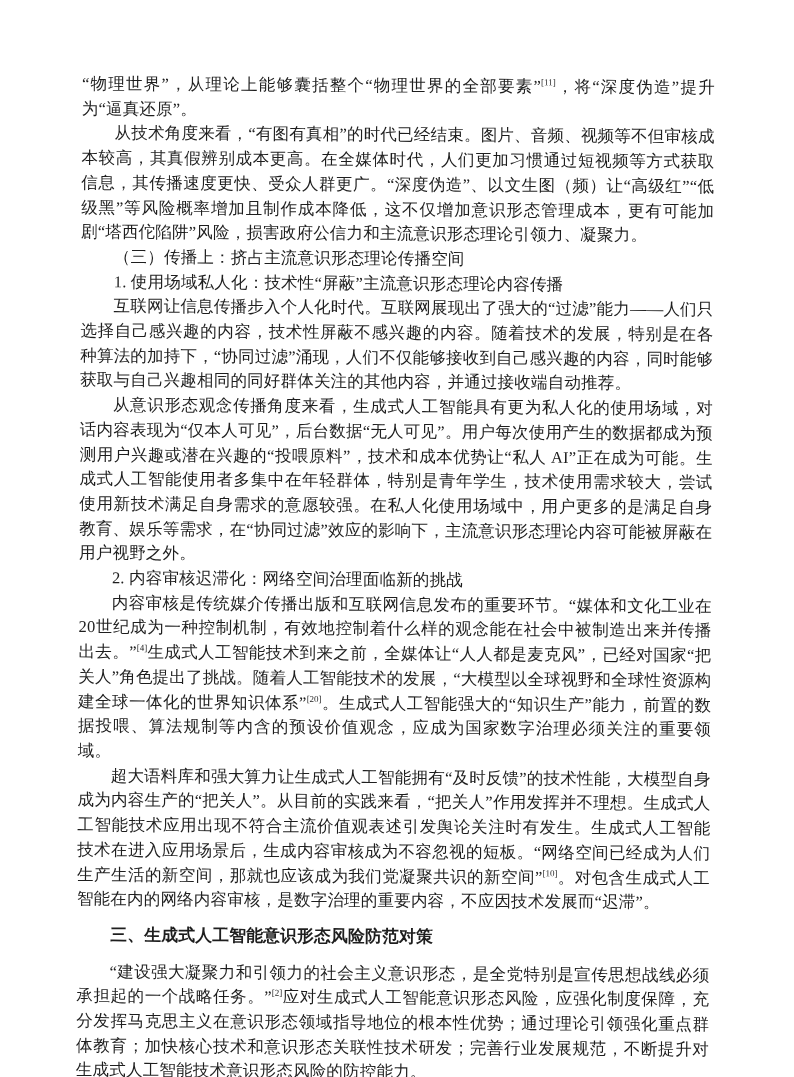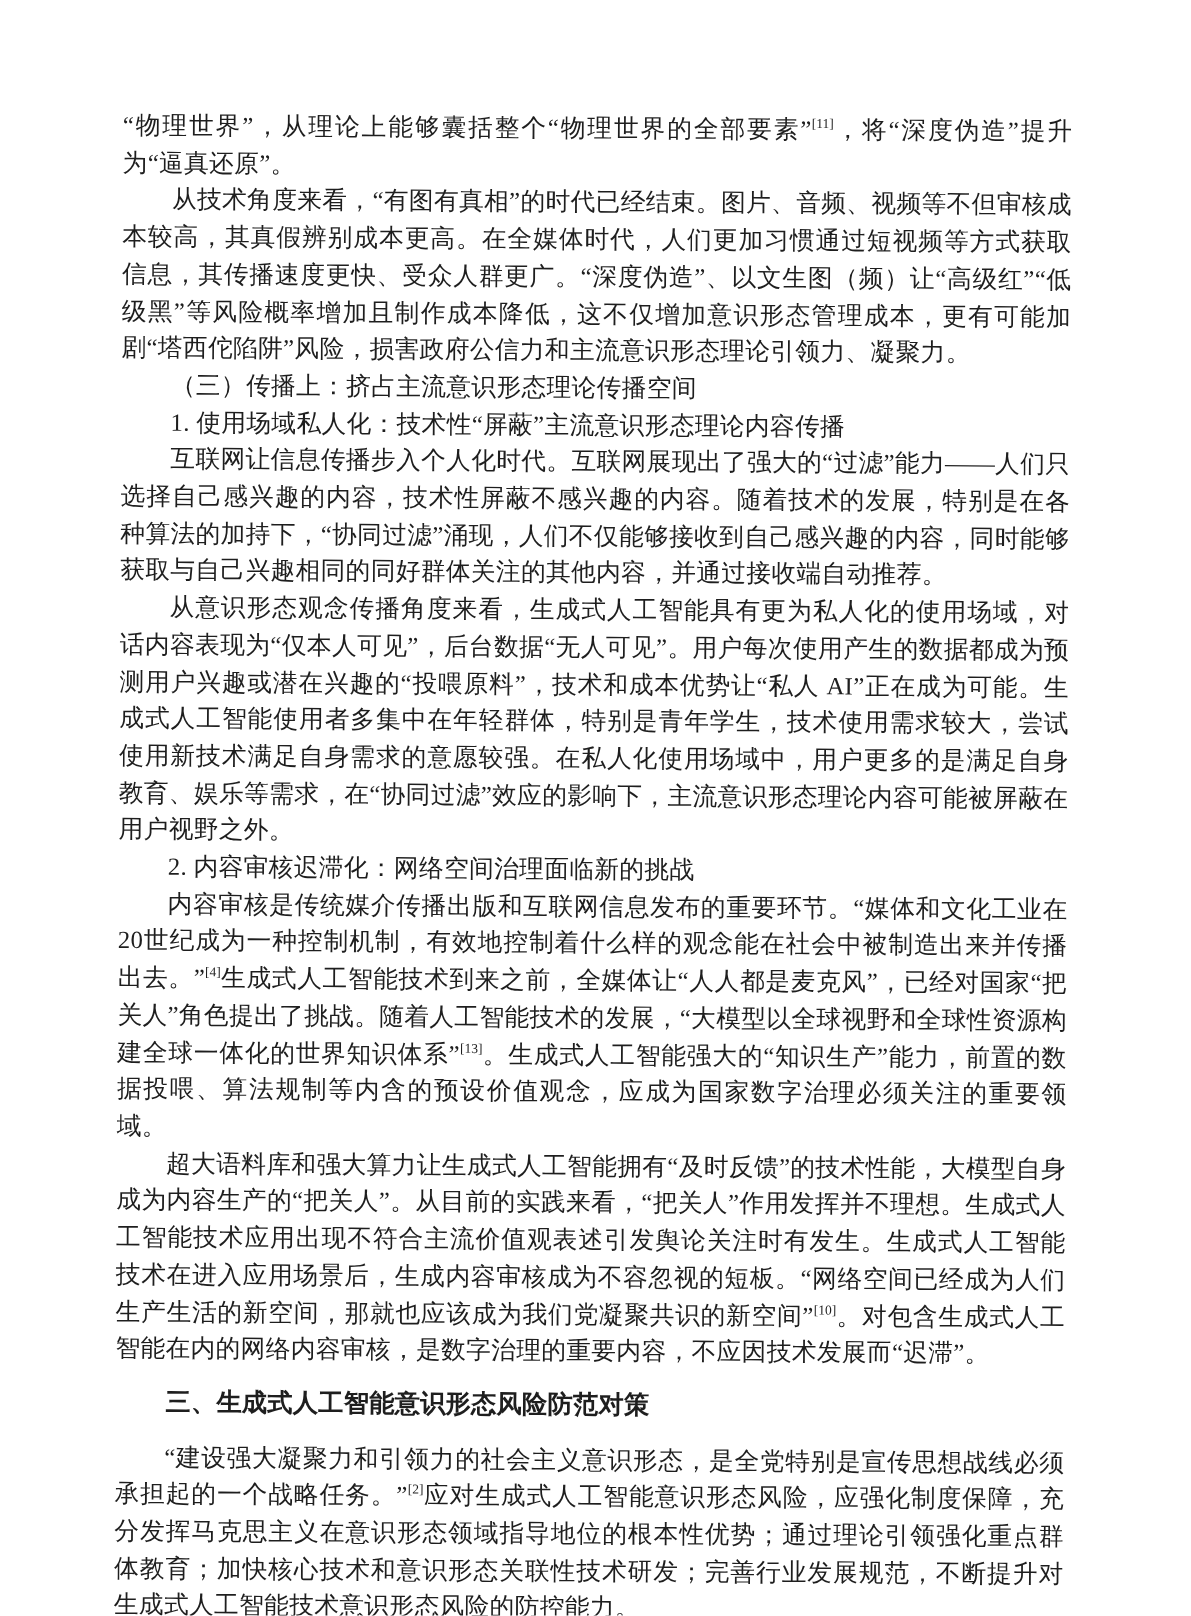--- a/index.html
+++ b/index.html
@@ -59,18 +59,18 @@
 <div class="page">
   <div class="text-column" id="text-column">
 
   <div class="blk para-first">“物理世界”，从理论上能够囊括整个“物理世界的全部要素”<sup>[11]</sup>，将“深度伪造”提升为“逼真还原”。</div>
       <div class="blk para">从技术角度来看，“有图有真相”的时代已经结束。图片、音频、视频等不但审核成本较高，其真假辨别成本更高。在全媒体时代，人们更加习惯通过短视频等方式获取信息，其传播速度更快、受众人群更广。“深度伪造”、以文生图（频）让“高级红”“低级黑”等风险概率增加且制作成本降低，这不仅增加意识形态管理成本，更有可能加剧“塔西佗陷阱”风险，损害政府公信力和主流意识形态理论引领力、凝聚力。</div>
       <div class="blk h-sub">（三）传播上：挤占主流意识形态理论传播空间</div>
       <div class="blk h-point">1. 使用场域私人化：技术性“屏蔽”主流意识形态理论内容传播</div>
       <div class="blk para">互联网让信息传播步入个人化时代。互联网展现出了强大的“过滤”能力——人们只选择自己感兴趣的内容，技术性屏蔽不感兴趣的内容。随着技术的发展，特别是在各种算法的加持下，“协同过滤”涌现，人们不仅能够接收到自己感兴趣的内容，同时能够获取与自己兴趣相同的同好群体关注的其他内容，并通过接收端自动推荐。</div>
       <div class="blk para">从意识形态观念传播角度来看，生成式人工智能具有更为私人化的使用场域，对话内容表现为“仅本人可见”，后台数据“无人可见”。用户每次使用产生的数据都成为预测用户兴趣或潜在兴趣的“投喂原料”，技术和成本优势让“私人 AI”正在成为可能。生成式人工智能使用者多集中在年轻群体，特别是青年学生，技术使用需求较大，尝试使用新技术满足自身需求的意愿较强。在私人化使用场域中，用户更多的是满足自身教育、娱乐等需求，在“协同过滤”效应的影响下，主流意识形态理论内容可能被屏蔽在用户视野之外。</div>
       <div class="blk h-point">2. 内容审核迟滞化：网络空间治理面临新的挑战</div>
-      <div class="blk para">内容审核是传统媒介传播出版和互联网信息发布的重要环节。“媒体和文化工业在20世纪成为一种控制机制，有效地控制着什么样的观念能在社会中被制造出来并传播出去。”<sup>[4]</sup>生成式人工智能技术到来之前，全媒体让“人人都是麦克风”，已经对国家“把关人”角色提出了挑战。随着人工智能技术的发展，“大模型以全球视野和全球性资源构建全球一体化的世界知识体系”<sup>[13]</sup>。生成式人工智能强大的“知识生产”能力，前置的数据投喂、算法规制等内含的预设价值观念，应成为国家数字治理必须关注的重要领域。</div>
+      <div class="blk para">内容审核是传统媒介传播出版和互联网信息发布的重要环节。“媒体和文化工业在20世纪成为一种控制机制，有效地控制着什么样的观念能在社会中被制造出来并传播出去。”<sup>[4]</sup>生成式人工智能技术到来之前，全媒体让“人人都是麦克风”，已经对国家“把关人”角色提出了挑战。随着人工智能技术的发展，“大模型以全球视野和全球性资源构建全球一体化的世界知识体系”<sup>[20]</sup>。生成式人工智能强大的“知识生产”能力，前置的数据投喂、算法规制等内含的预设价值观念，应成为国家数字治理必须关注的重要领域。</div>
       <div class="blk para">超大语料库和强大算力让生成式人工智能拥有“及时反馈”的技术性能，大模型自身成为内容生产的“把关人”。从目前的实践来看，“把关人”作用发挥并不理想。生成式人工智能技术应用出现不符合主流价值观表述引发舆论关注时有发生。生成式人工智能技术在进入应用场景后，生成内容审核成为不容忽视的短板。“网络空间已经成为人们生产生活的新空间，那就也应该成为我们党凝聚共识的新空间”<sup>[10]</sup>。对包含生成式人工智能在内的网络内容审核，是数字治理的重要内容，不应因技术发展而“迟滞”。</div>
       <div class="blk h-section">三、生成式人工智能意识形态风险防范对策</div>
       <div class="blk para">“建设强大凝聚力和引领力的社会主义意识形态，是全党特别是宣传思想战线必须承担起的一个战略任务。”<sup>[2]</sup>应对生成式人工智能意识形态风险，应强化制度保障，充分发挥马克思主义在意识形态领域指导地位的根本性优势；通过理论引领强化重点群体教育；加快核心技术和意识形态关联性技术研发；完善行业发展规范，不断提升对生成式人工智能技术意识形态风险的防控能力。</div>
     </div>
 </div>
 
 </body></html>

